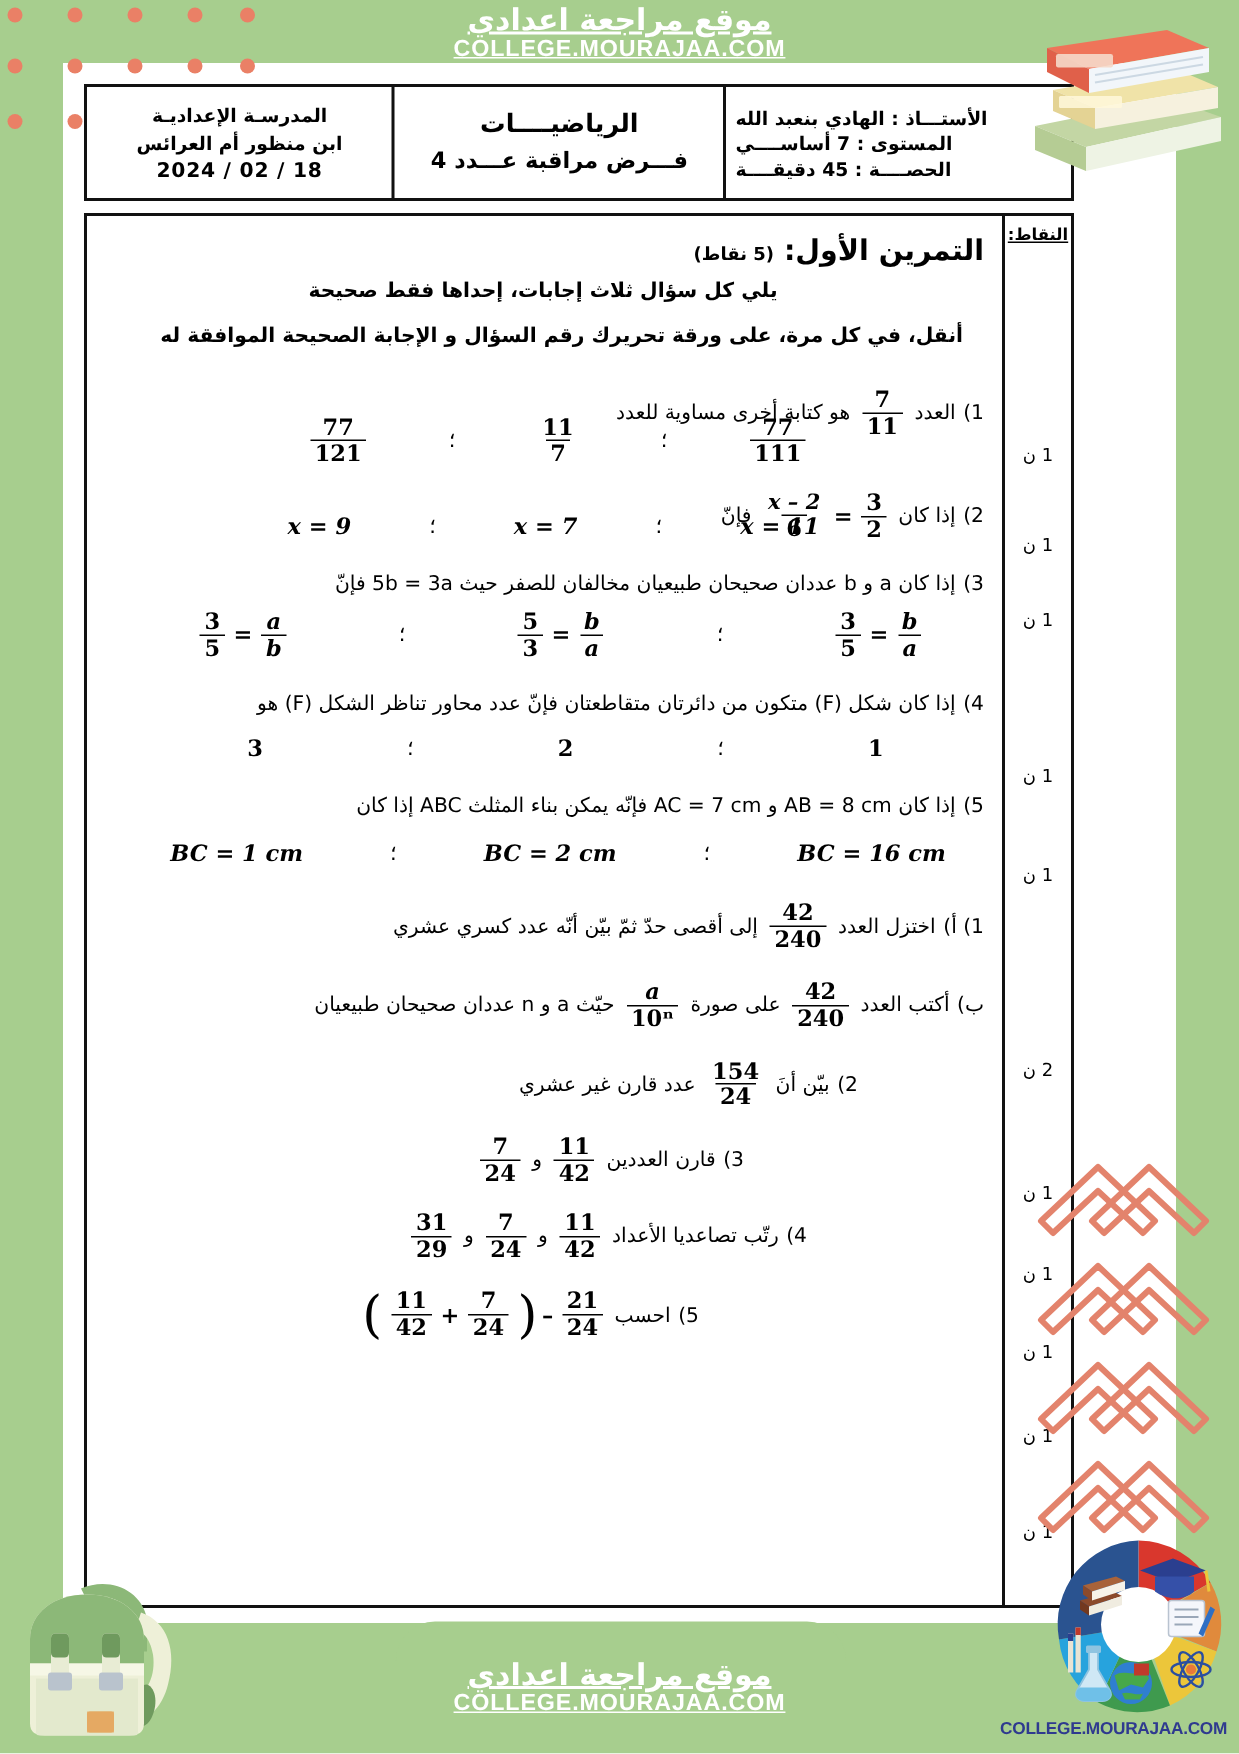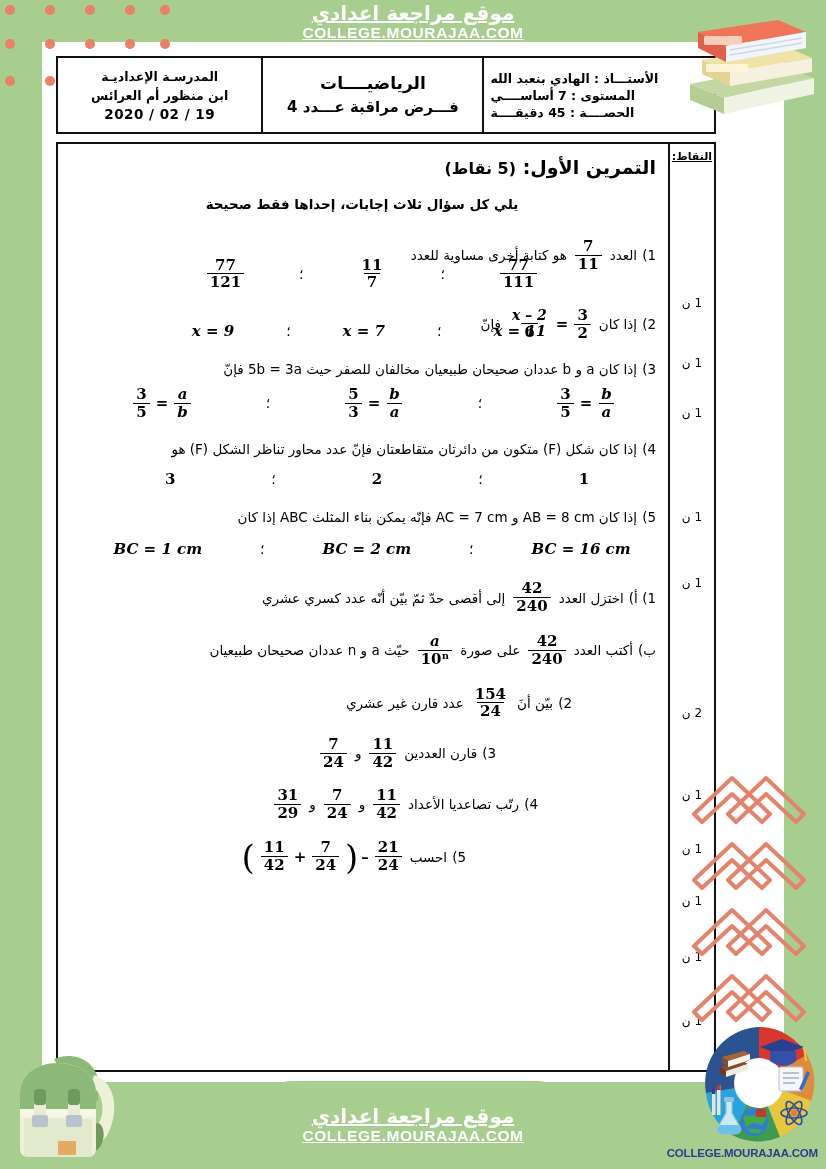--- a/index.html
+++ b/index.html
@@ -185,30 +185,30 @@
   
   .ex-head {
     font-family: "DejaVu Sans", sans-serif;
     font-size: 19px;
     font-weight: 700;
     text-align: right;
     margin: 2px 0 0 0;
     line-height: 26px;
   }
   .ex-head .pts {
-    font-size: 16px;
+    font-size: 12px;
     font-weight: 700;
   }
   .sub {
     font-family: "DejaVu Sans", sans-serif;
     font-size: 13.5px;
     font-weight: 700;
     text-align: center;
     line-height: 24px;
-    margin: 10px;
+    margin: 0;
   }
   .sub2 {
     font-family: "DejaVu Sans", sans-serif;
     font-size: 13.5px;
     font-weight: 700;
     text-align: right;
     line-height: 24px;
     margin: 6px 14px 0 0;
   }
 
@@ -391,21 +391,21 @@
     <div class="l">المستوى : 7 أساســــي</div>
     <div class="l">الحصــــة : 45 دقيقــــة</div>
   </div>
   <div class="hdr-cell hdr-mid">
     <div class="m1">الرياضيــــات</div>
     <div class="m2">فـــرض مراقبة عـــدد 4</div>
   </div>
   <div class="hdr-cell hdr-right">
     <div class="r">المدرسـة الإعداديـة</div>
     <div class="r">ابن منظور أم العرائس</div>
-    <div class="r date">2020 / 02 / 19</div>
+    <div class="r date">2024 / 02 / 18</div>
   </div>
 </div>
 
 <div class="body-box">
 
   <div class="points-col">
     <div class="points-title">النقاط:</div>
     <div class="pt" style="top:152px">1 ن</div>
     <div class="pt" style="top:212px">1 ن</div>
     <div class="pt" style="top:262px">1 ن</div>
@@ -419,20 +419,21 @@
     <div class="pt" style="top:870px">1 ن</div>
   </div>
 
   <div class="content-col">
 
     <div class="ex-head">
       <span>التمرين الأول:</span>
       <span class="pts">(5 نقاط)</span>
     </div>
     <div class="sub">يلي كل سؤال ثلاث إجابات، إحداها فقط صحيحة</div>
+    <div class="sub2">أنقل، في كل مرة، على ورقة تحريرك رقم السؤال و الإجابة الصحيحة الموافقة له</div>
 
     <div class="q-line right" style="margin-top:22px">
       <span class="ar">1)</span>
       <span class="ar">العدد</span>
       <span class="frac">
         <span class="num">7</span>
         <span class="den">11</span>
       </span>
       <span class="ar">هو كتابة أخرى مساوية للعدد</span>
     </div>

